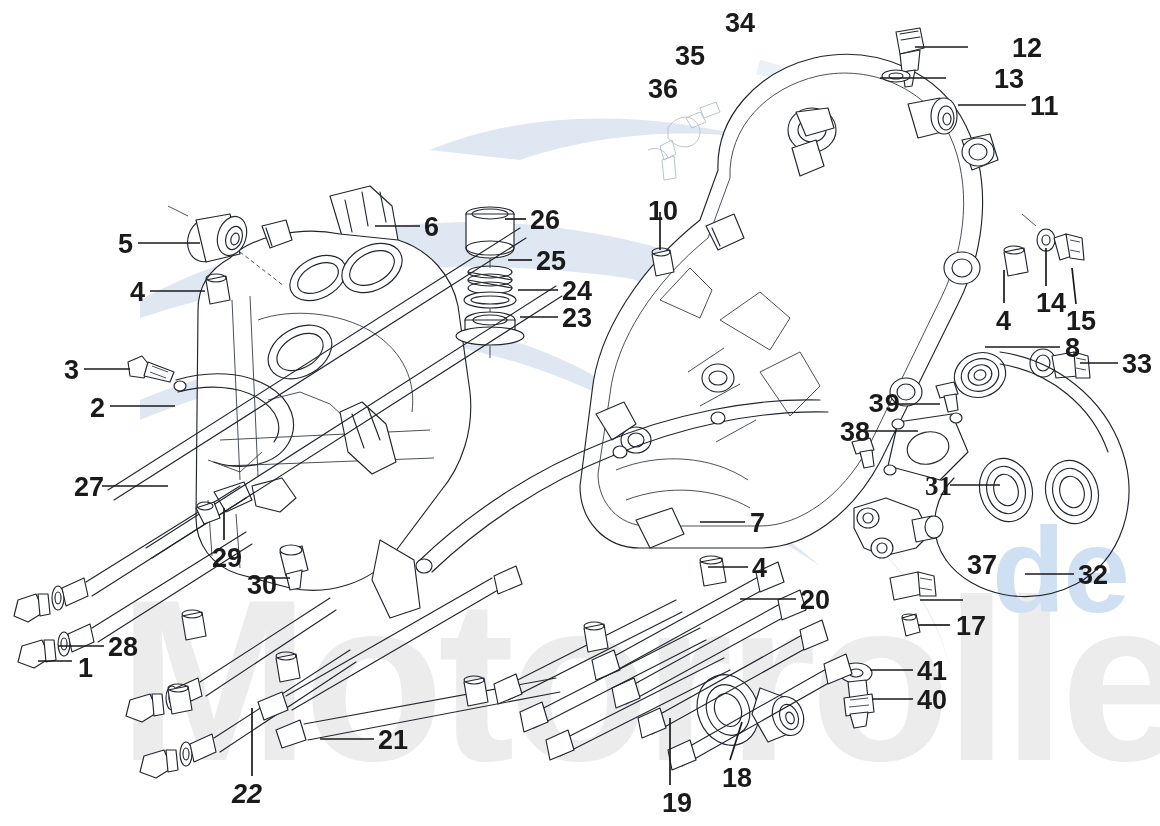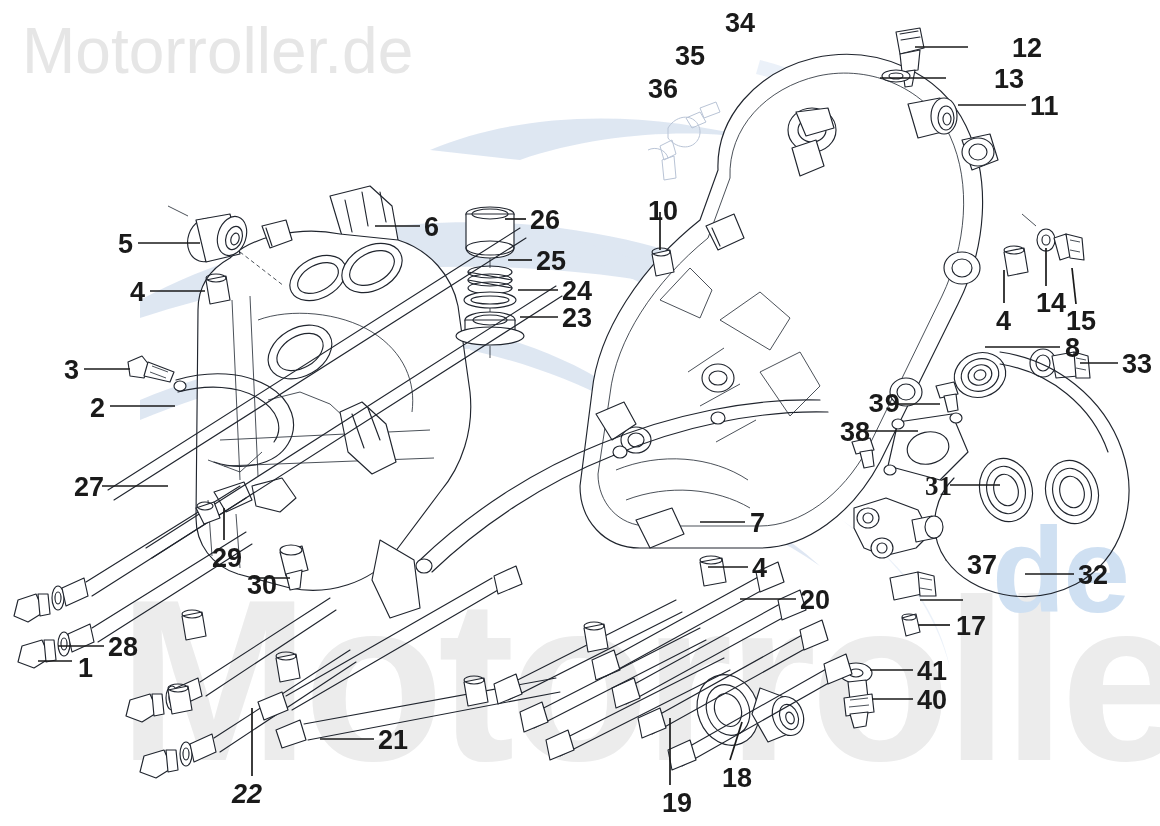--- a/index.html
+++ b/index.html
@@ -51,21 +51,20 @@
       <path d="M760 60 C830 78, 880 110, 912 150 C872 116, 818 88, 756 74 Z"></path>
       <path d="M842 520 C900 560, 936 612, 950 668 C940 618, 908 566, 852 528 Z"></path>
     </g>
   </svg>
 
   <svg class="layer" viewBox="0 0 1160 826" aria-hidden="true">
     <text x="118" y="760" font-family="Liberation Sans, sans-serif" font-size="230" font-weight="700" fill="#ececec" letter-spacing="-6">Motorroller</text>
     <text x="992" y="612" font-family="Liberation Sans, sans-serif" font-size="120" font-weight="700" fill="#cfe0f2" letter-spacing="-2">de</text>
   </svg>
 
-  <div id="wm-top">Motorroller.de</div>
 
   <svg class="layer" viewBox="0 0 1160 826" aria-hidden="true">
 
     <g>
       <path class="part" d="M330 196 L370 186 L392 206 L398 240 L372 252 L342 236 Z"></path>
       <path class="part-nf" d="M345 200 L352 232 M362 192 L368 226 M380 192 L386 222"></path>
       <path class="part" d="M230 258 C252 236, 300 226, 340 234 L398 240
                             C430 250, 452 276, 458 306
                             L470 392 C474 430, 462 466, 440 492
                             L392 556 C370 582, 330 596, 290 588

